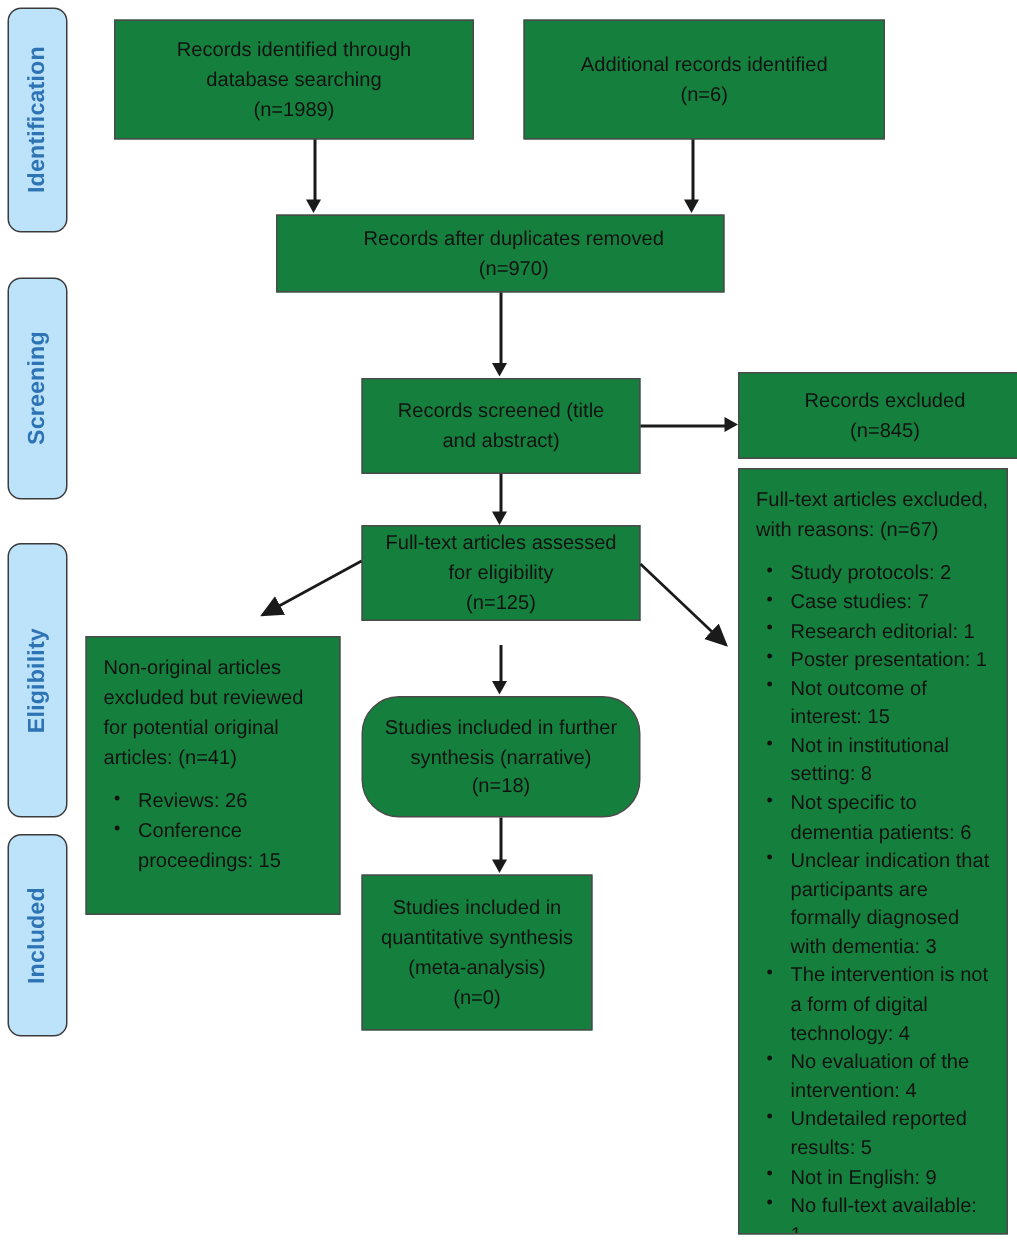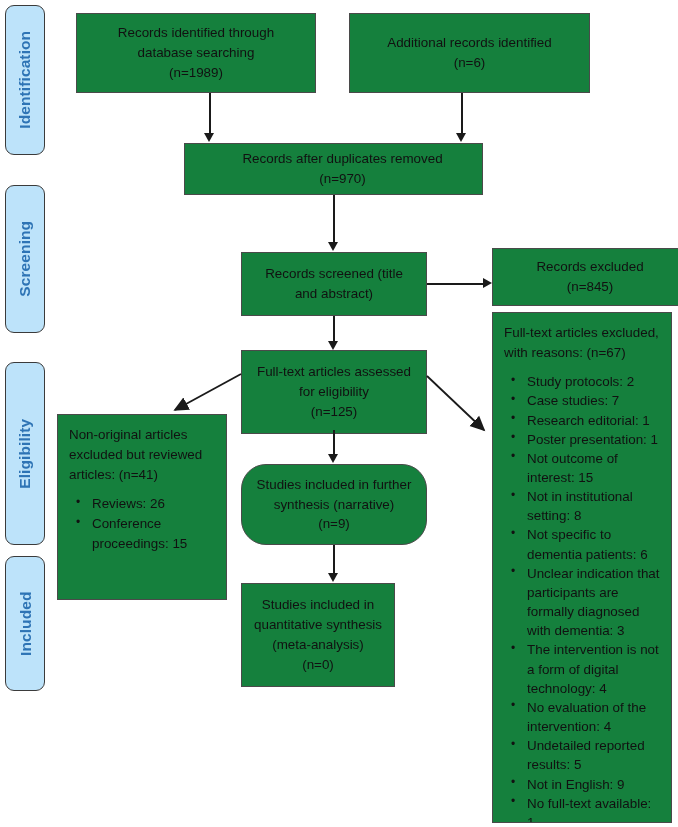--- a/index.html
+++ b/index.html
@@ -183,40 +183,41 @@
       <li>Not specific to dementia patients: 6</li>
       <li>Unclear indication that participants are formally diagnosed with dementia: 3</li>
       <li>The intervention is not a form of digital technology: 4</li>
       <li>No evaluation of the intervention: 4</li>
       <li>Undetailed reported results: 5</li>
       <li>Not in English: 9</li>
       <li>No full-text available: 1</li>
     </ul>
   </div>
 
-  <div class="box" style="left:241px; top:350px; width:186px; height:84px;">
+  <div class="box" style="left:241px; top:350px; width:186px; height:64px;">
     <span class="line">Full-text articles assessed</span>
     <span class="line">for eligibility</span>
     <span class="line">(n=125)</span>
   </div>
 
-  <div class="box textbox" style="left:57px; top:414px; width:170px; height:186px;">
+  <div class="box textbox" style="left:57px; top:424px; width:170px; height:186px;">
     <span class="head">Non-original articles</span>
     <span class="head">excluded but reviewed</span>
+    <span class="head">for potential original</span>
     <span class="head">articles: (n=41)</span>
     <ul>
       <li>Reviews: 26</li>
       <li>Conference proceedings: 15</li>
     </ul>
   </div>
 
   <div class="box" style="left:241px; top:464px; width:186px; height:81px;border-radius:25px;">
     <span class="line">Studies included in further</span>
     <span class="line">synthesis (narrative)</span>
-    <span class="line">(n=9)</span>
+    <span class="line">(n=18)</span>
   </div>
 
   <div class="box" style="left:241px; top:583px; width:154px; height:104px;">
     <span class="line">Studies included in</span>
     <span class="line">quantitative synthesis</span>
     <span class="line">(meta-analysis)</span>
     <span class="line">(n=0)</span>
   </div>
 
   <div class="vline" style="left:209px; top:93px; height:41px;"></div>

